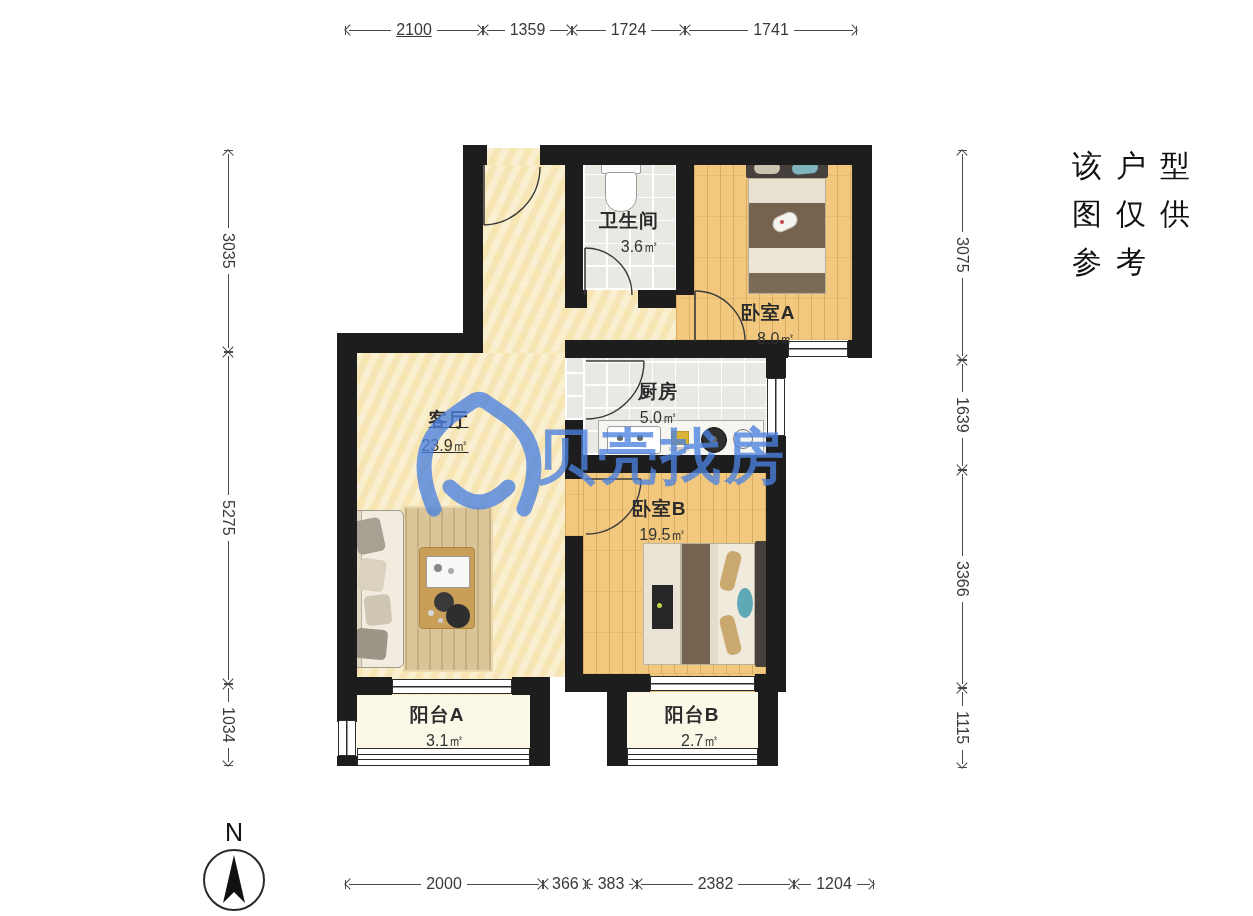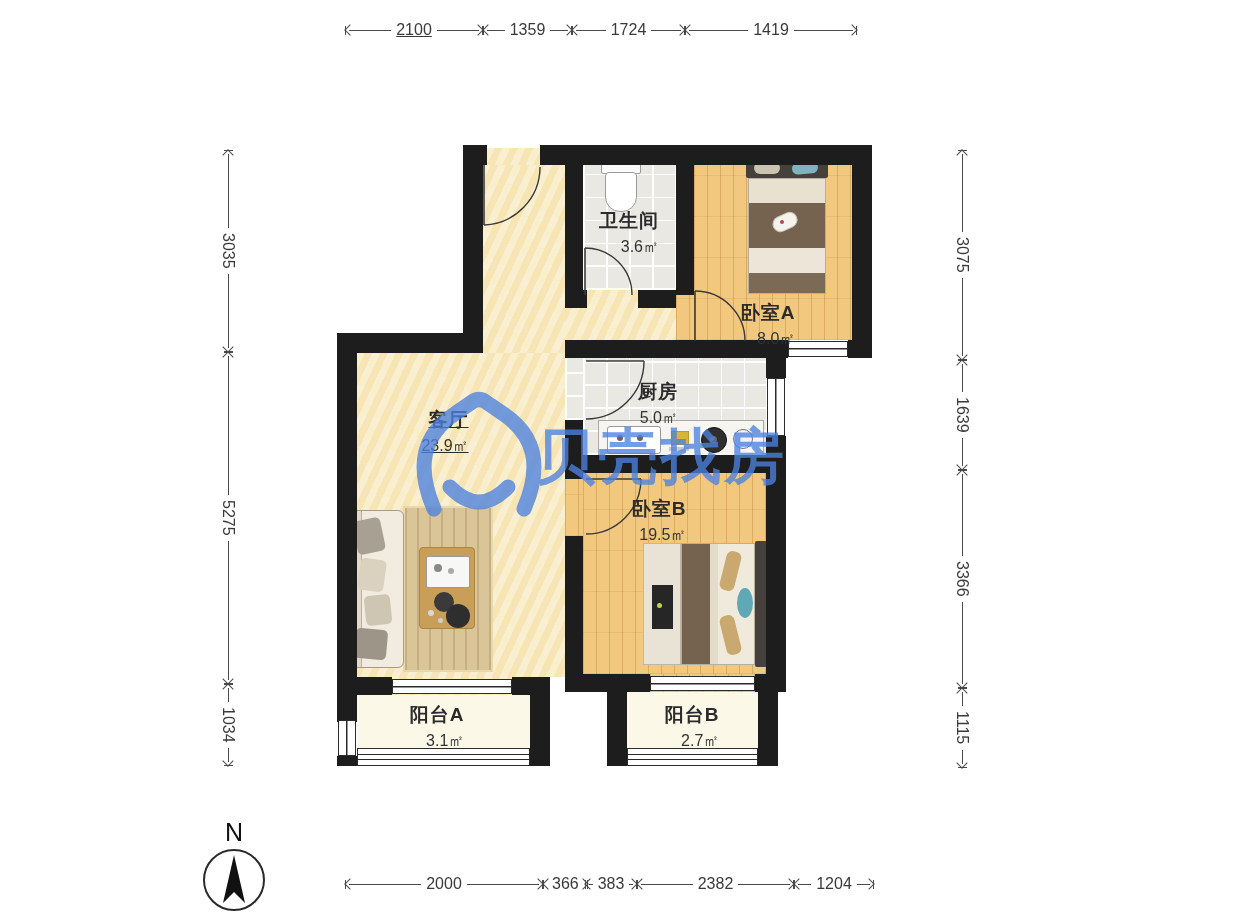--- a/index.html
+++ b/index.html
@@ -259,21 +259,21 @@
       <span class="ln"></span>
     <span class="lab">1724</span>
     <span class="ln"></span>
       <span class="chev chev-r"></span>
       <span class="tick-v"></span>
   </div>
   <div class="dim dim-h" style="left:685px;top:21px;width:172px;">
     <span class="tick-v"></span>
       <span class="chev chev-l"></span>
       <span class="ln"></span>
-    <span class="lab">1419</span>
+    <span class="lab">1741</span>
     <span class="ln"></span>
       <span class="chev chev-r"></span>
       <span class="tick-v"></span>
   </div>
 
   <div class="dim dim-h" style="left:345px;top:875px;width:198px;">
     <span class="tick-v"></span>
       <span class="chev chev-l"></span>
       <span class="ln"></span>
     <span class="lab">2000</span>
@@ -376,20 +376,25 @@
   <div class="dim dim-v" style="left:953px;top:688px;height:80px;">
     <span class="tick-h"></span>
       <span class="chev chev-u"></span>
       <span class="ln"></span>
     <span class="lab">1115</span>
     <span class="ln"></span>
       <span class="chev chev-d"></span>
       <span class="tick-h"></span>
   </div>
 
+  <div class="note">
+    <div>该户型</div>
+    <div>图仅供</div>
+    <div>参考</div>
+  </div>
 
   <div class="compass">
     <div class="n">N</div>
     <div class="circ">
       <svg width="58" height="58">
         <polygon points="29,4 40,52 29,41 18,52" fill="#111"></polygon>
       </svg>
     </div>
   </div>
 

